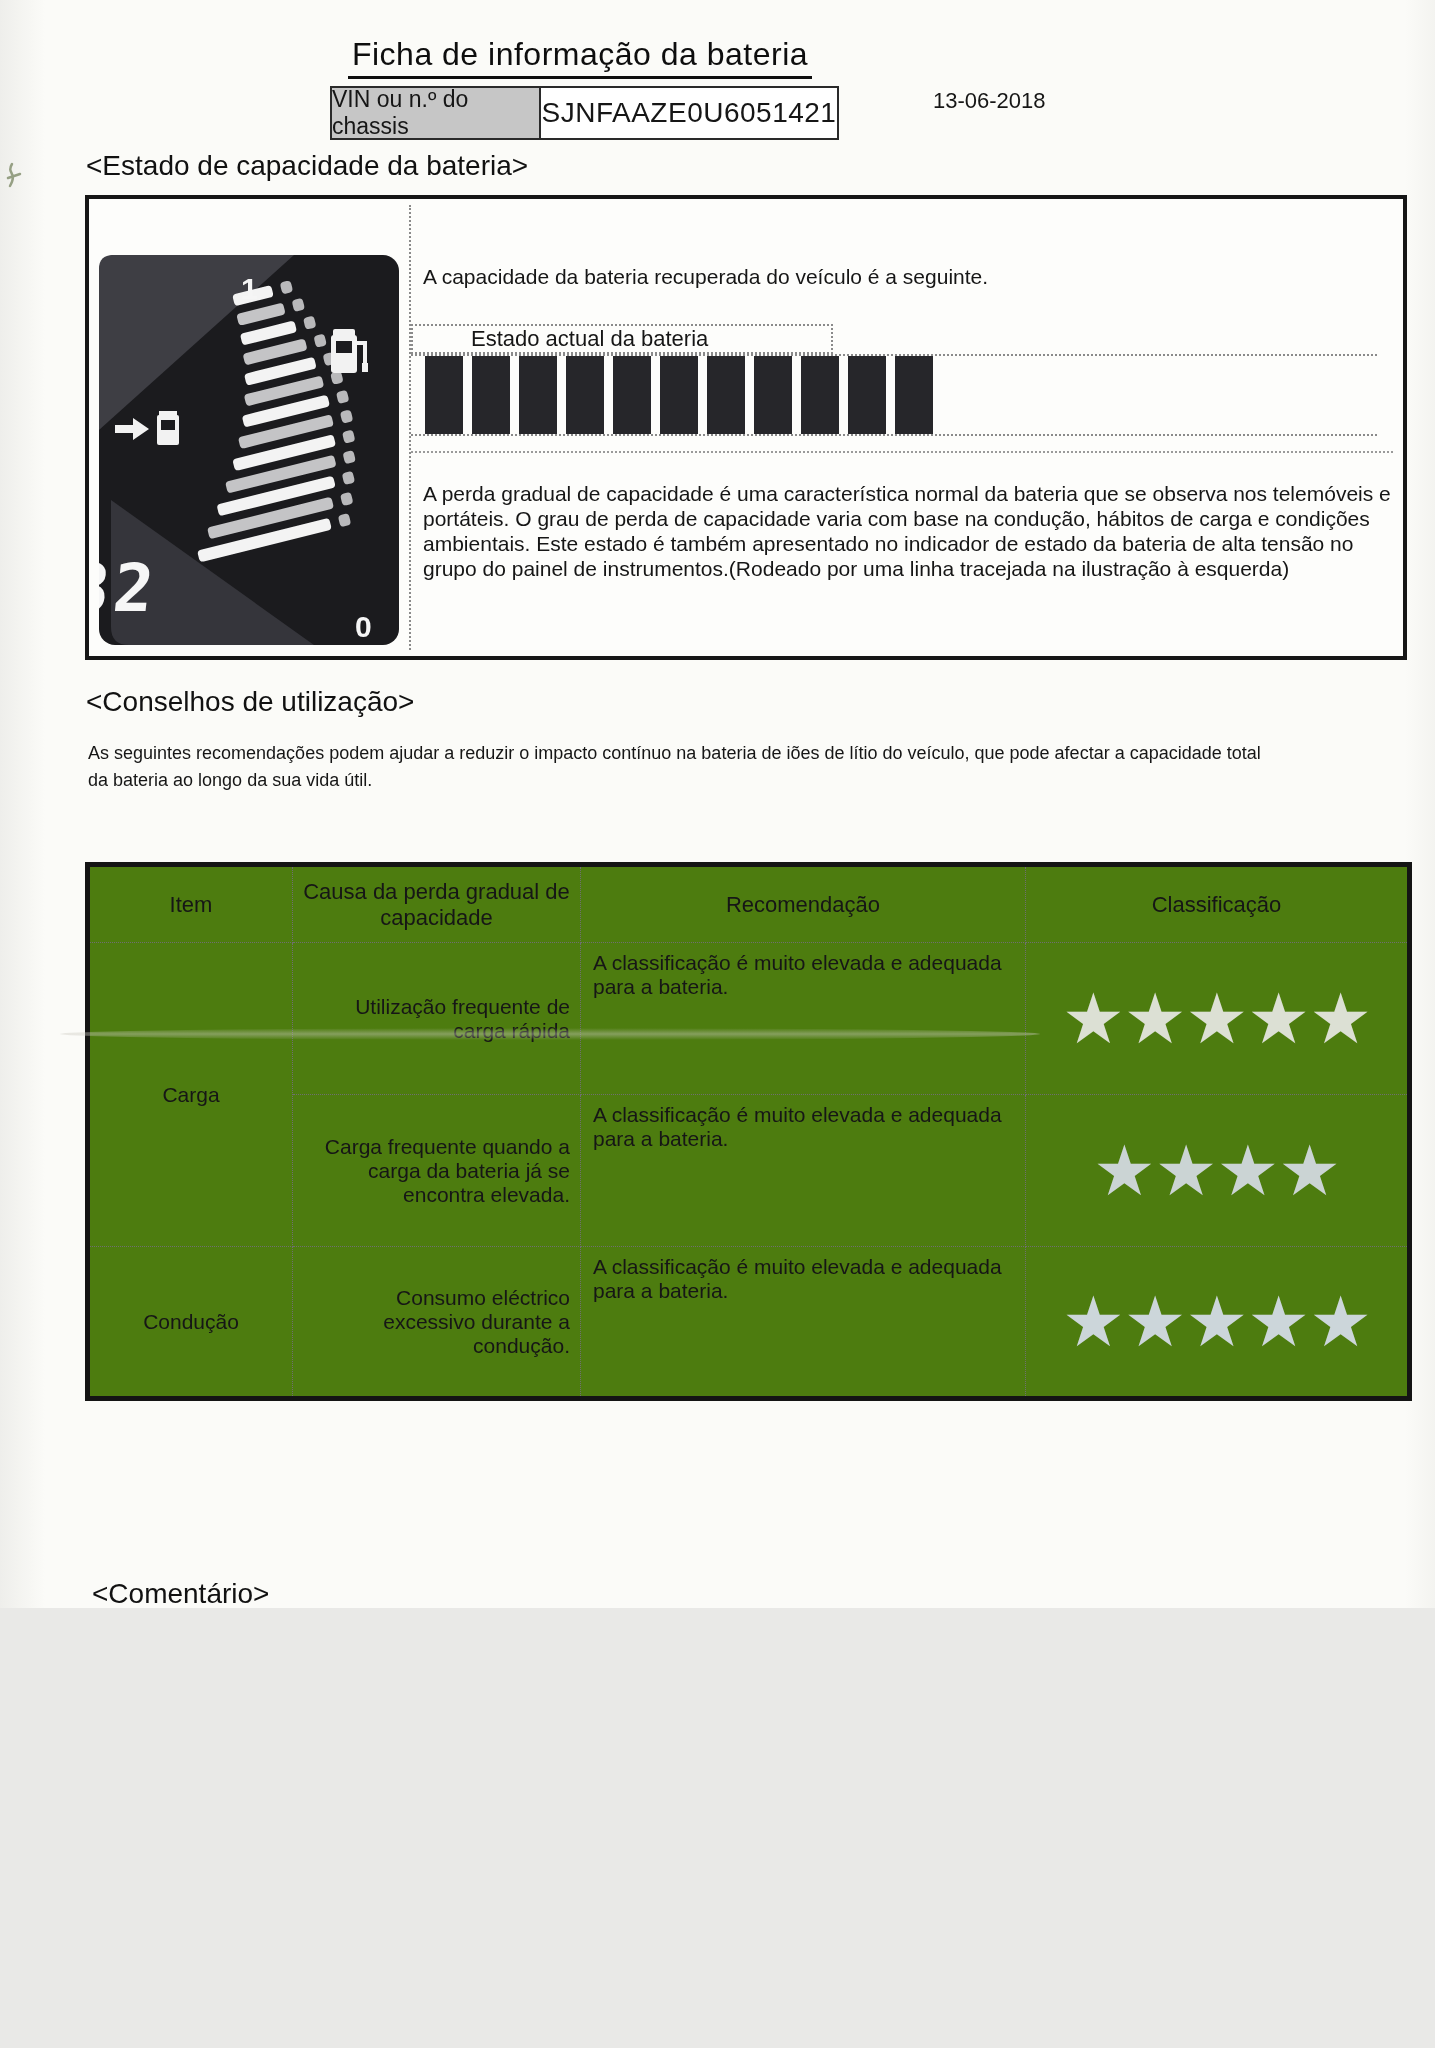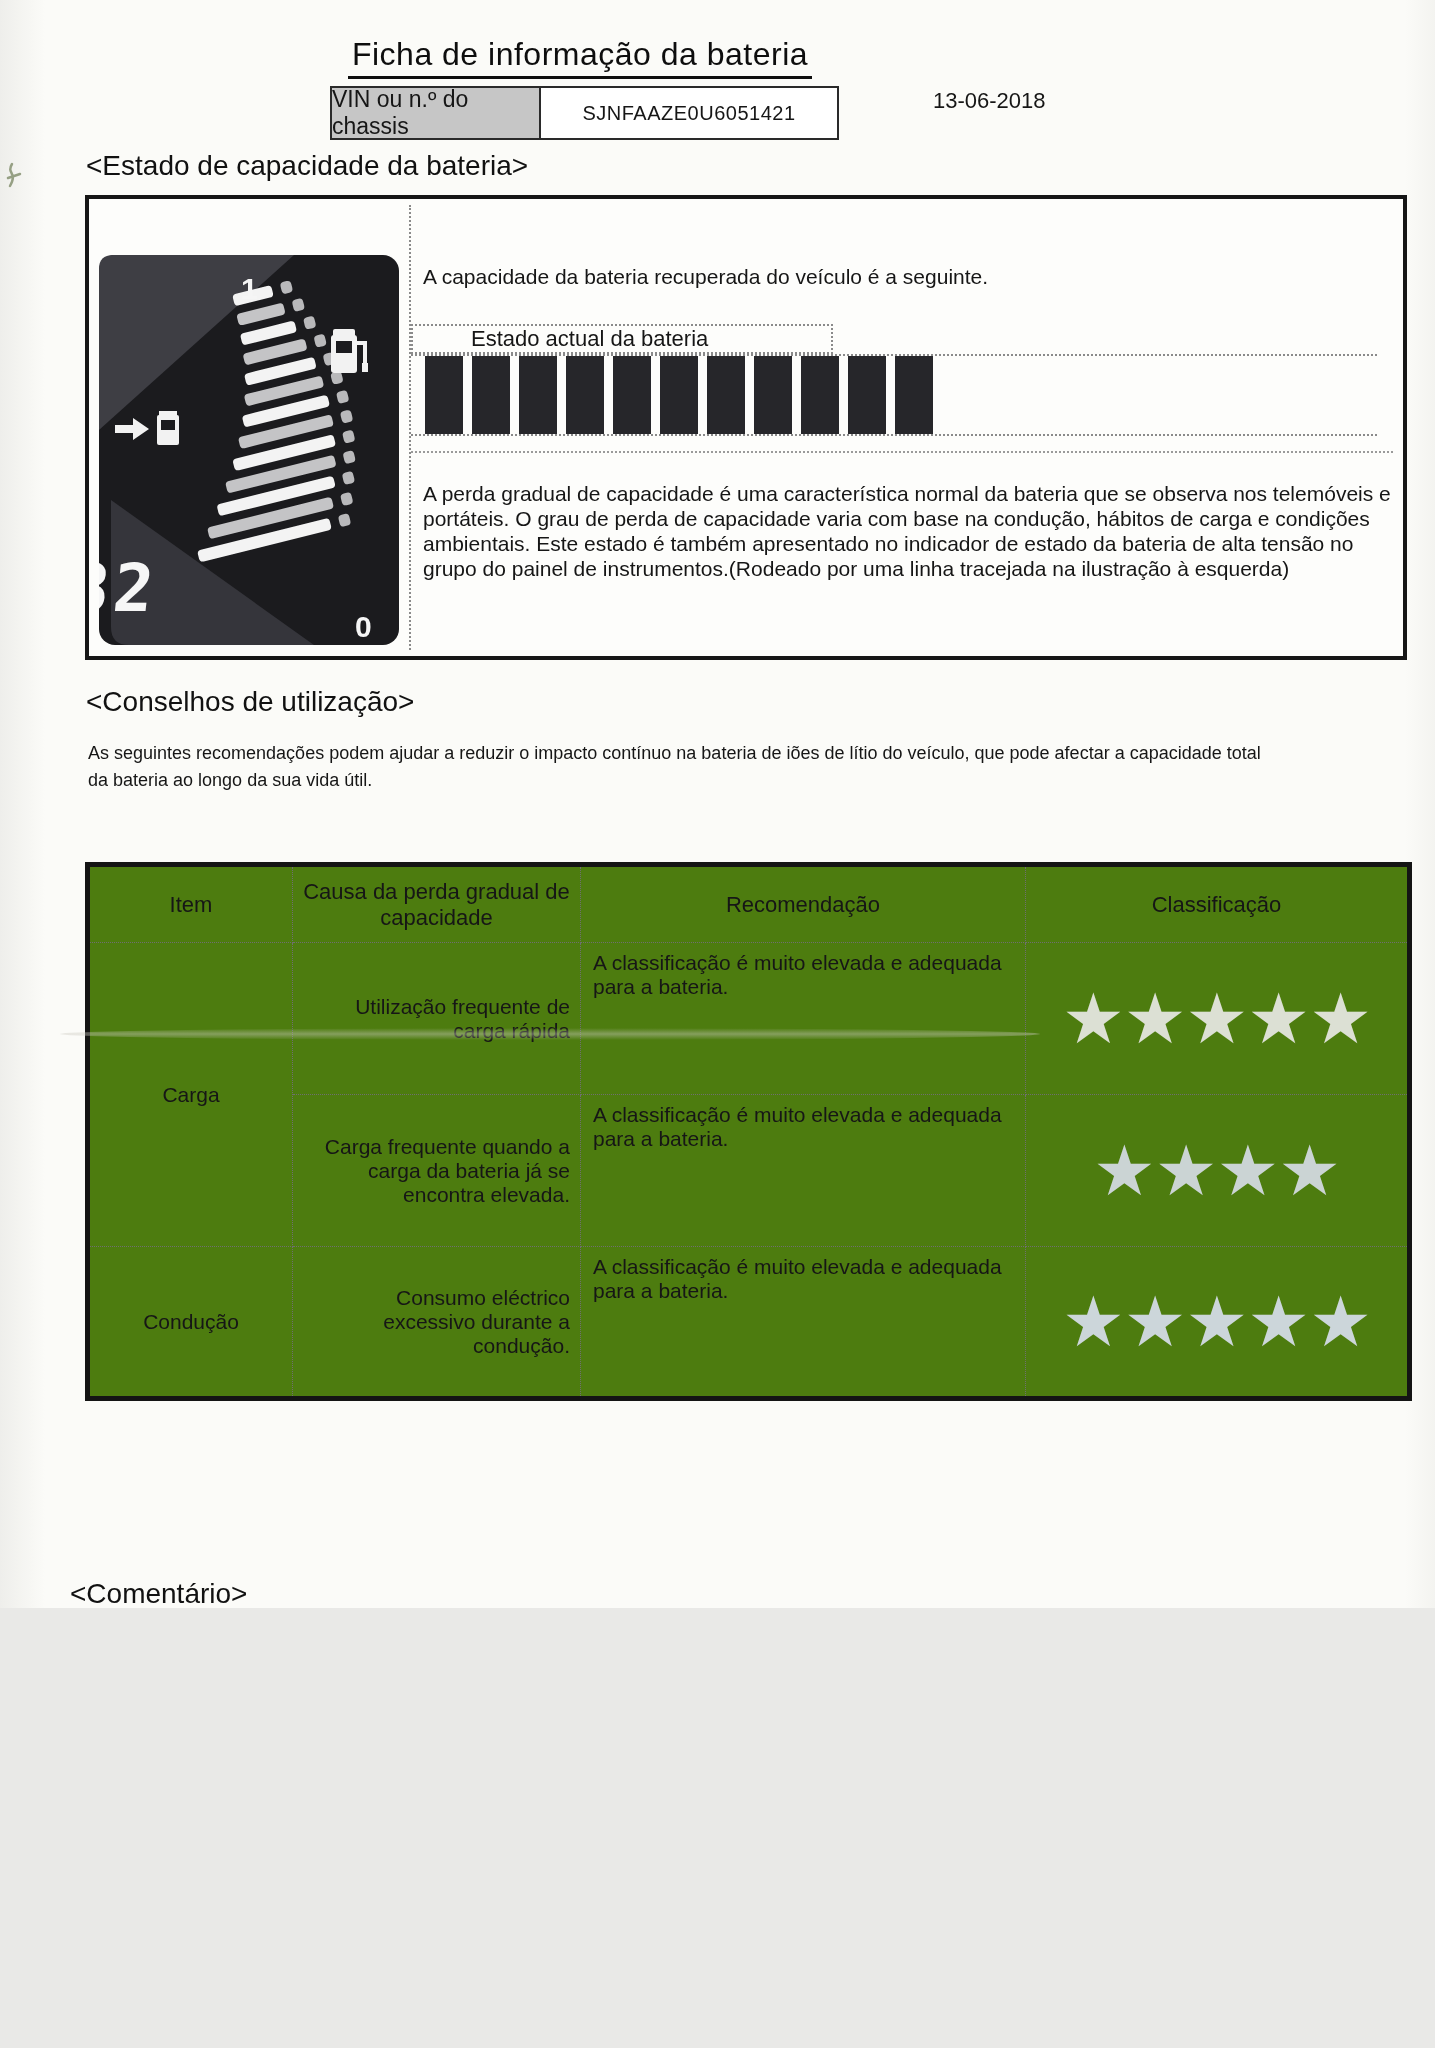--- a/index.html
+++ b/index.html
@@ -25,26 +25,26 @@
   .vin-box{
     position:absolute; top:86px; left:330px; display:flex;
     border:2px solid #2a2a2a; background:#fff;
   }
   .vin-label{
     width:207px; height:50px; background:#c6c6c6; border-right:2px solid #2a2a2a;
     display:flex; align-items:center; justify-content:center; font-size:23px;
   }
   .vin-value{
     width:296px; height:50px; display:flex; align-items:center; justify-content:center;
-    font-size:20px; letter-spacing:.5px;
+    font-size:28px; letter-spacing:.5px;
   }
   .sec-heading{position:absolute; font-size:28px; color:#111;}
   .h-estado{top:150px; left:86px;}
   .h-conselhos{top:686px; left:86px;}
-  .h-comentario{top:1578px; left:70px;}
+  .h-comentario{top:1578px; left:92px;}
 
   .estado-box{
     position:absolute; top:195px; left:85px; width:1322px; height:465px;
     border:4px solid #161616; box-sizing:border-box; background:#fdfdfb;
   }
   .cluster-img{position:absolute; left:10px; top:56px; width:300px; height:390px;}
   .estado-vdiv{position:absolute; left:320px; top:6px; bottom:6px; border-left:2px dotted #8a8a8a;}
   .estado-intro{position:absolute; left:334px; top:66px; width:980px; font-size:21px;}
   .gauge-row{
     position:absolute; left:322px; right:26px; top:125px; height:92px; display:flex;flex-direction:column;

